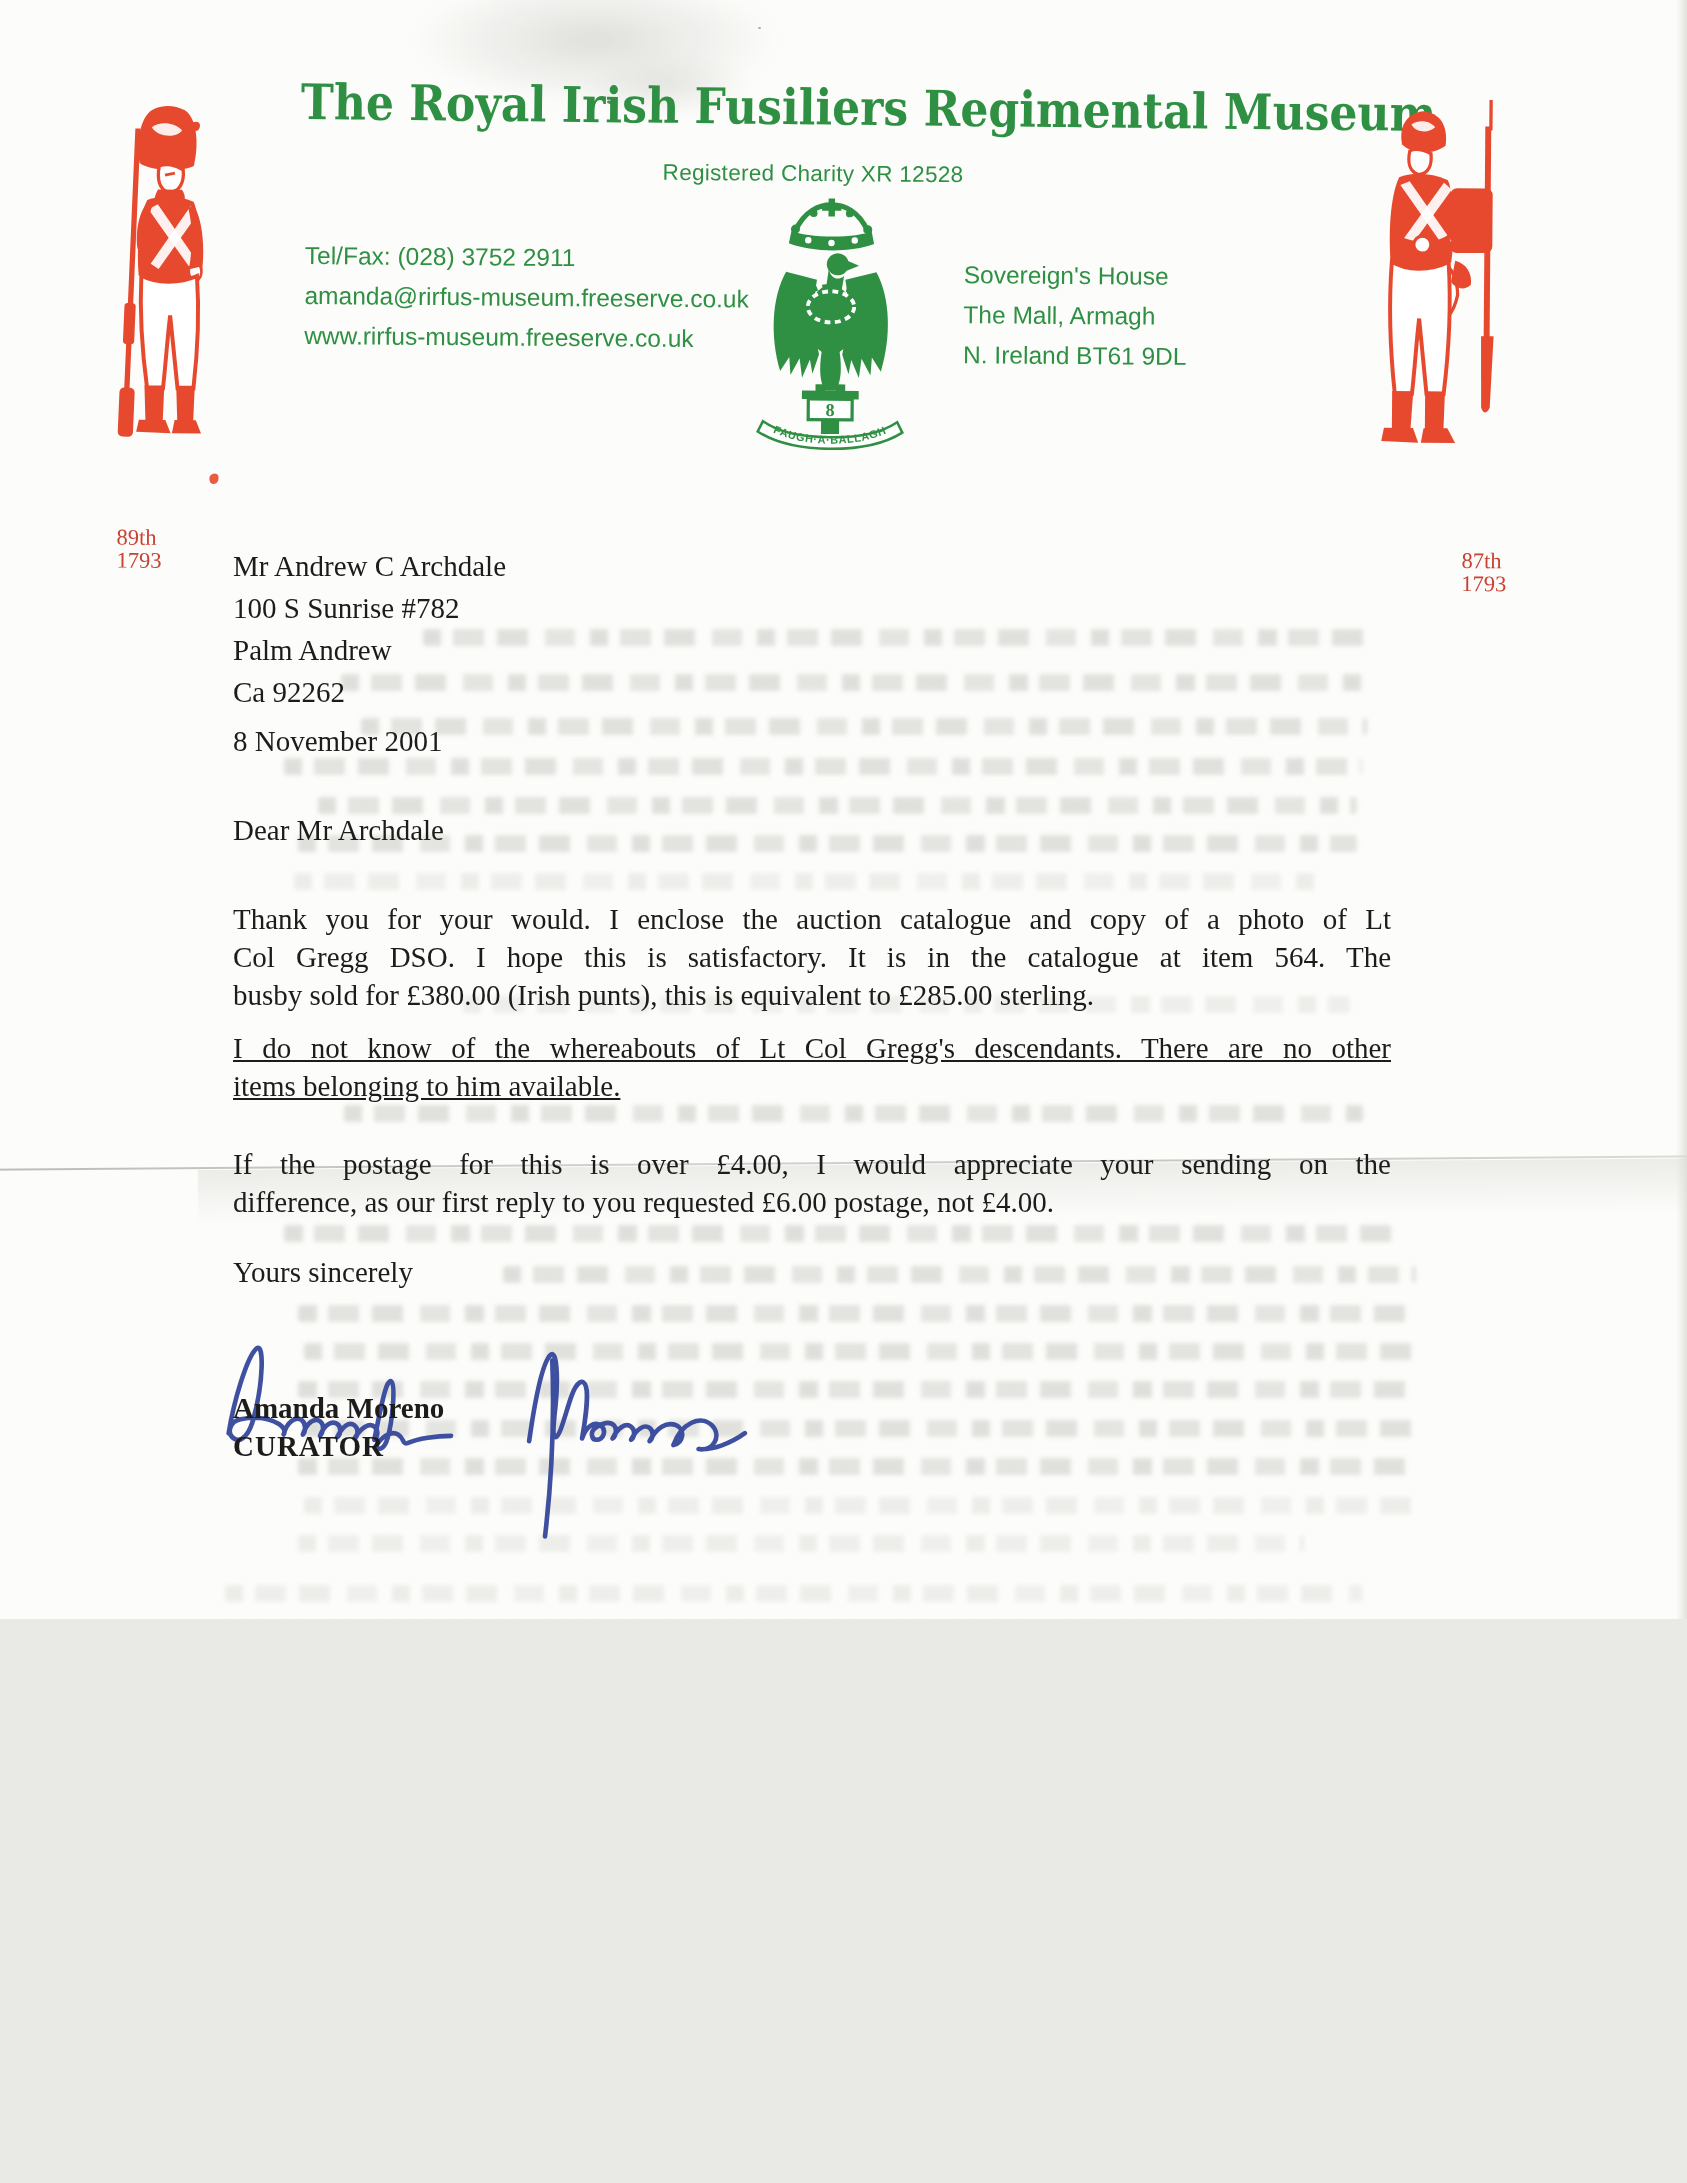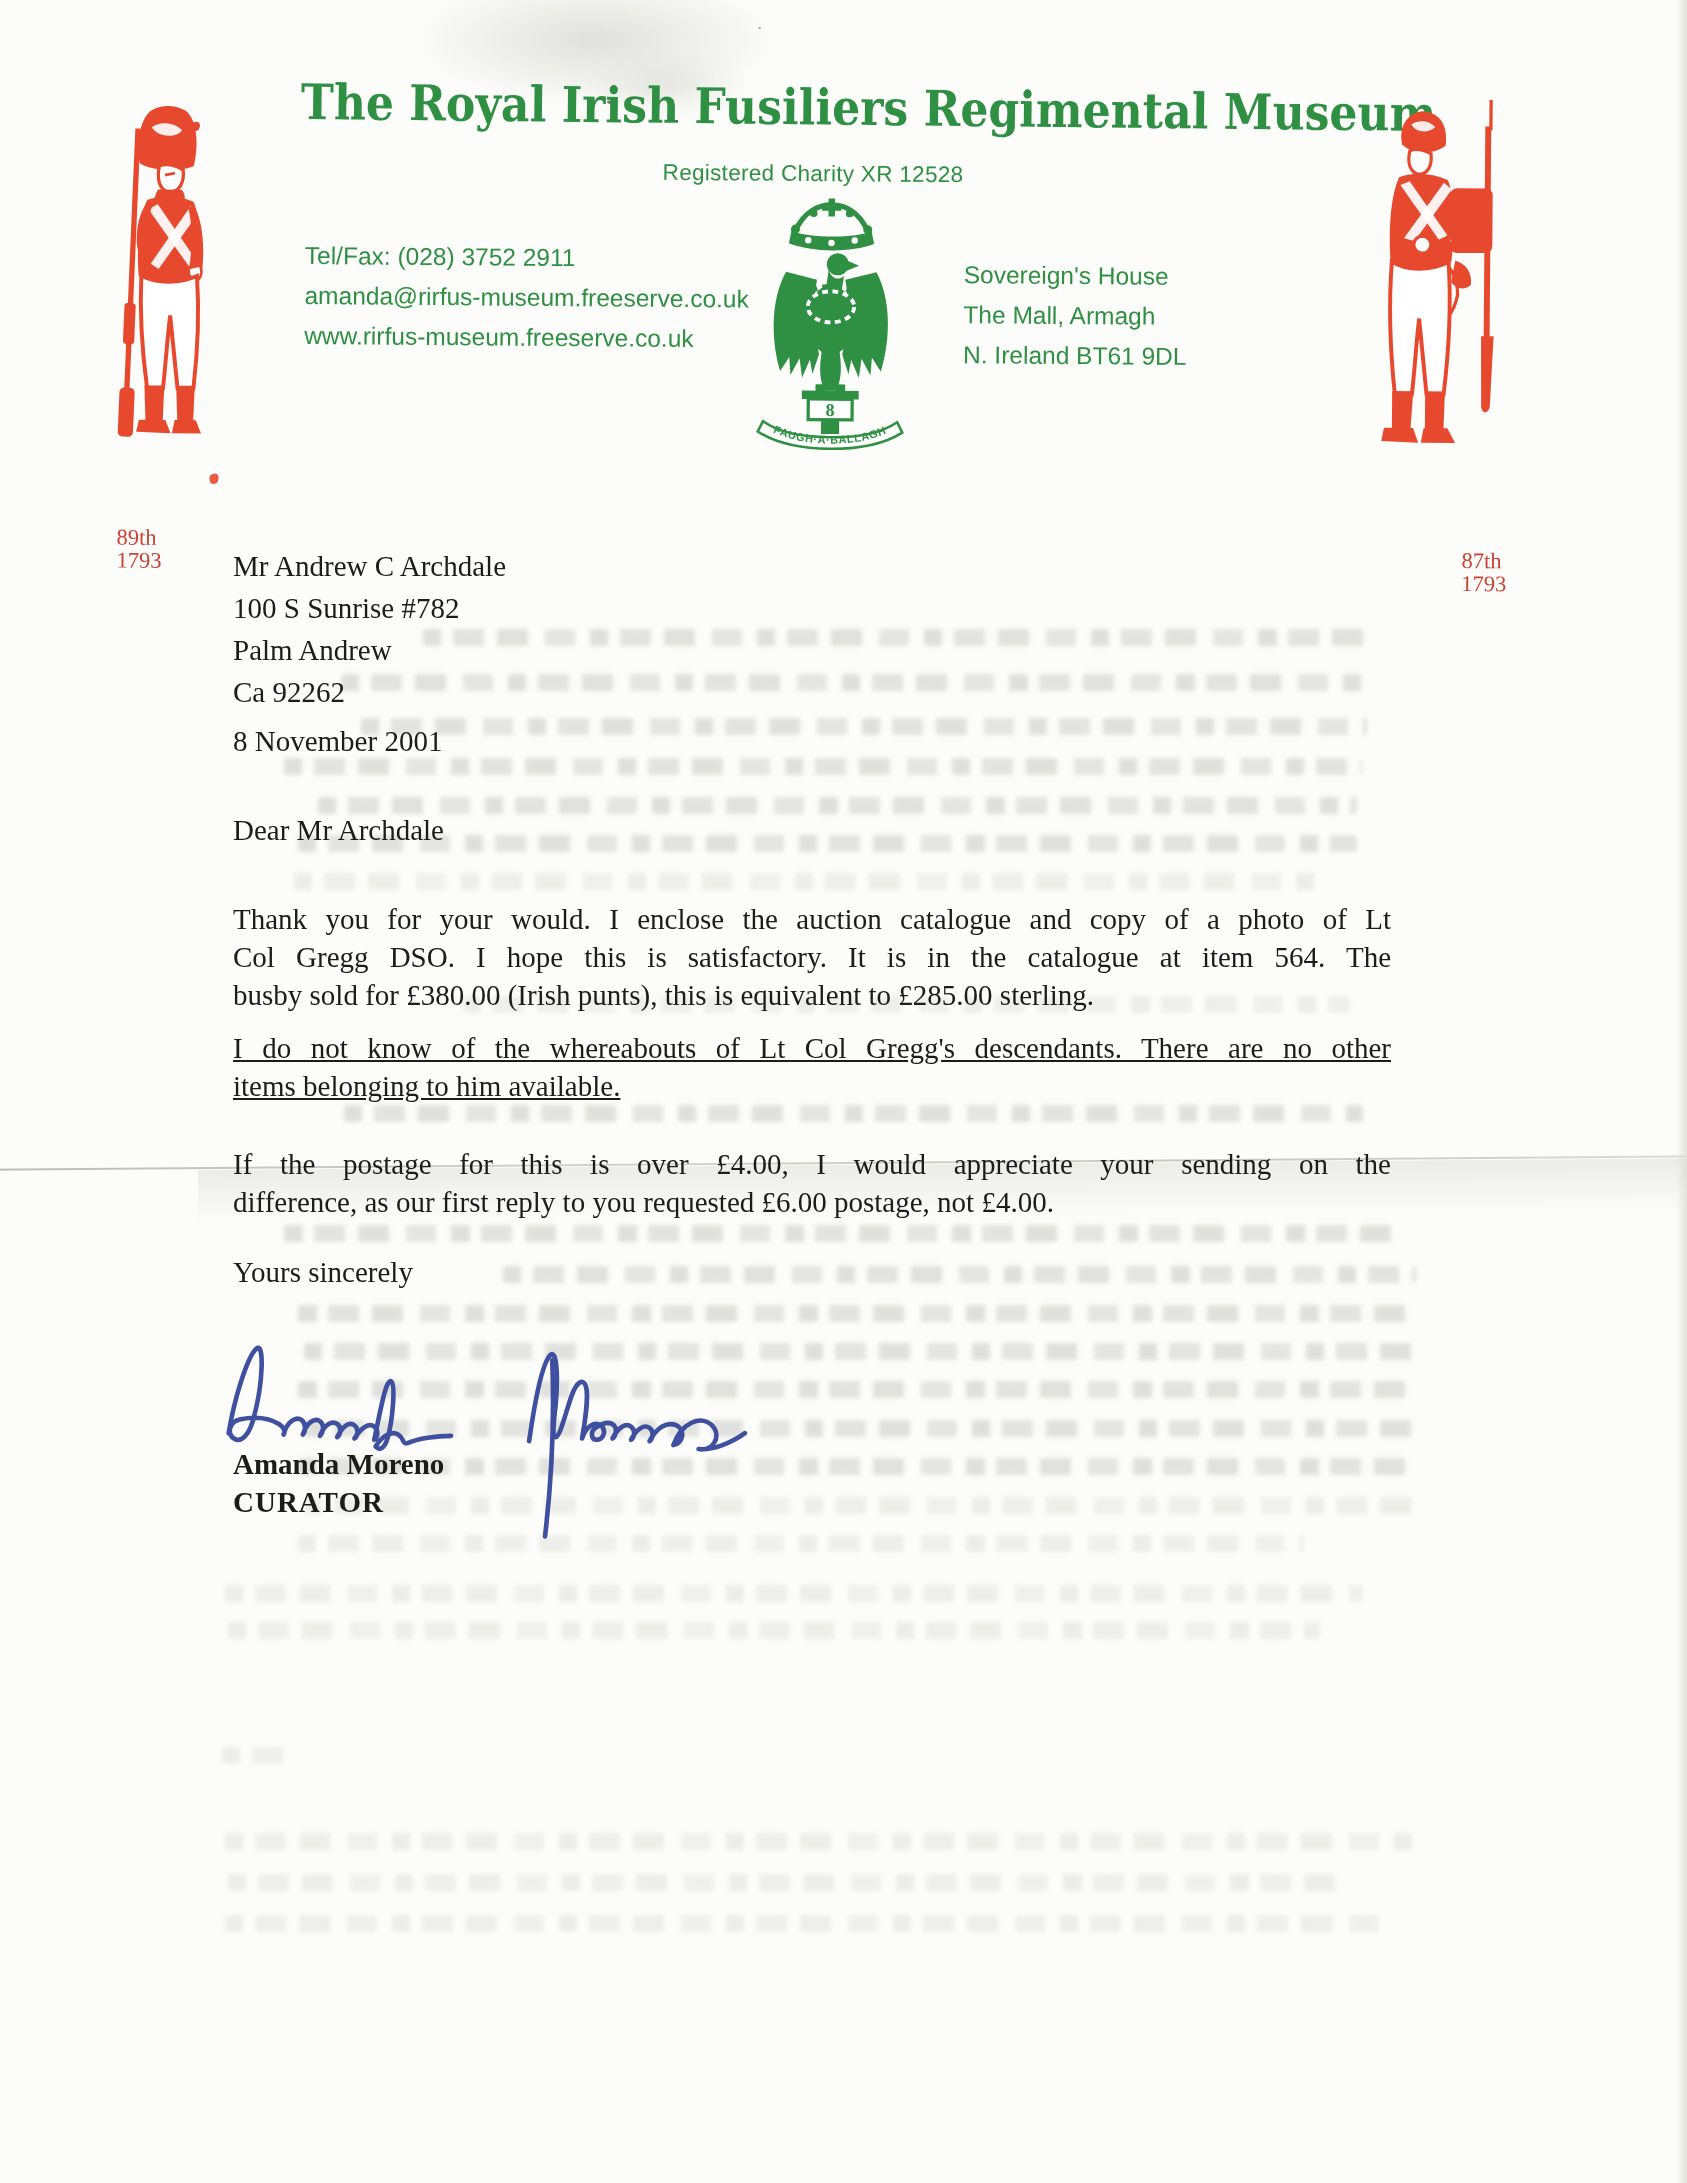--- a/index.html
+++ b/index.html
@@ -1,17 +1,17 @@
 <!DOCTYPE html>
 <html style="--green: #2f9043; --caption-red: #c84334;font-size:10.6px"><head>
 <meta charset="utf-8">
 <style>
   html,body{margin:0;padding:0;background:#e9e9e6;}
   .page{
-    position:relative;width:1687px;height:2183px;margin:0 auto;
+    position:relative;width:1687px;height:1619px;margin:0 auto;
     background:#fcfcfa;overflow:hidden;
     font-family:"Liberation Serif",serif;color:#1c1c1a;
   }
   
   .blotch{position:absolute;pointer-events:none;}
   .blotch1{left:410px;top:-26.5px;width:370px;height:132px;
     background:radial-gradient(ellipse at center,rgba(200,200,195,.55),rgba(200,200,195,0) 70%);
     filter:blur(4.6px);}
   .blotch2{left:582px;top:53px;width:172px;height:66px;
     background:radial-gradient(ellipse at center,rgba(205,205,200,.4),rgba(205,205,200,0) 70%);
@@ -58,21 +58,21 @@
   .recipient{position:absolute;left:233px;top:545px;font-size:29px;line-height:42px;}
   .dateline{position:absolute;left:233px;top:725px;font-size:29px;}
   .salutation{position:absolute;left:233px;top:814px;font-size:29px;}
   .para{position:absolute;left:233px;width:1158px;font-size:29px;}
   .para .ln{height:38px;line-height:38px;}
   .jl{text-align:justify;text-align-last:justify;}
   .ll{text-align:left;}
   .p1{top:900px;} .p2{top:1029px;text-decoration:underline;} .p3{top:1145px;}
   .closing{position:absolute;left:233px;top:1256px;font-size:29px;}
   .sig{position:absolute;left:218px;top:1322px;}
-  .signer{position:absolute;left:233px;top:1445px;font-size:29px;font-weight:700;line-height:38px;}
+  .signer{position:absolute;left:233px;top:1389px;font-size:29px;font-weight:700;line-height:38px;}
   .signer-title{letter-spacing:1px;}
 </style>
 </head>
 <body>
 
 <div class="page">
 
   <div class="blotch blotch1"></div>
   <div class="blotch blotch2"></div>
   <div class="speck1"></div>

